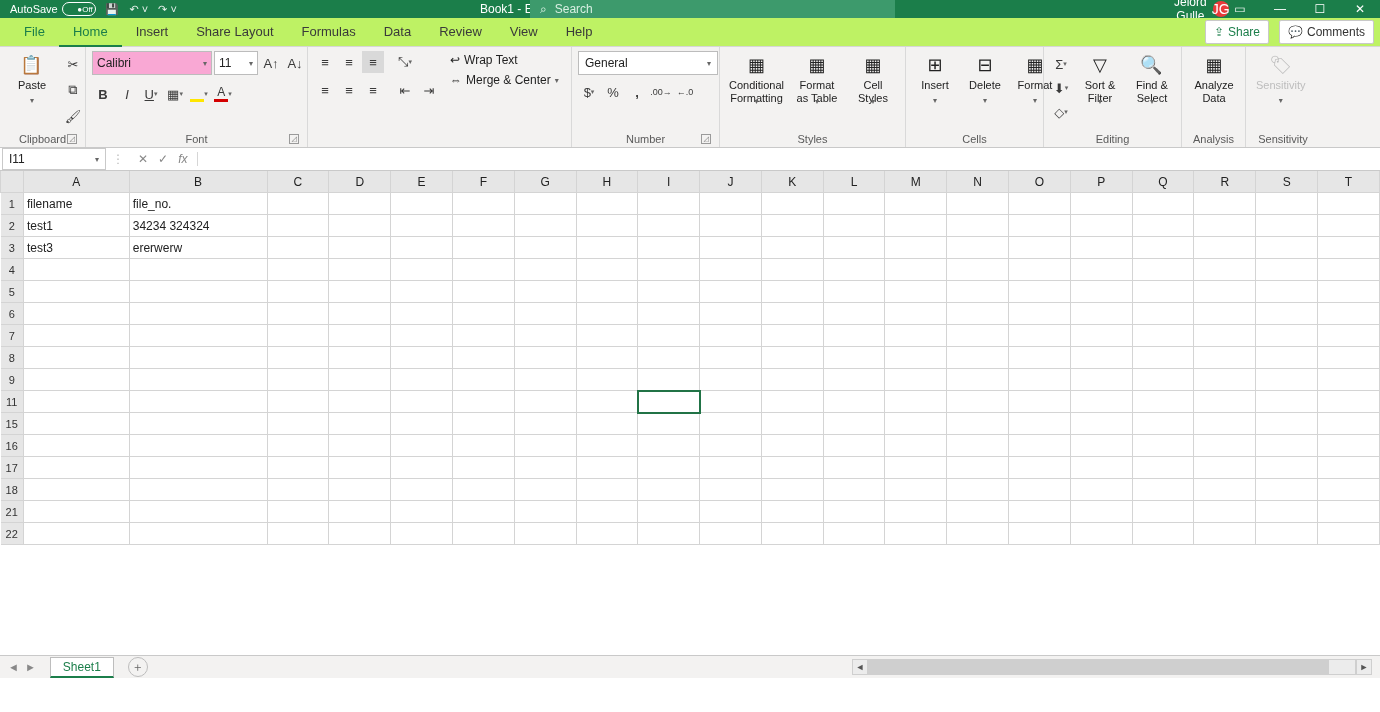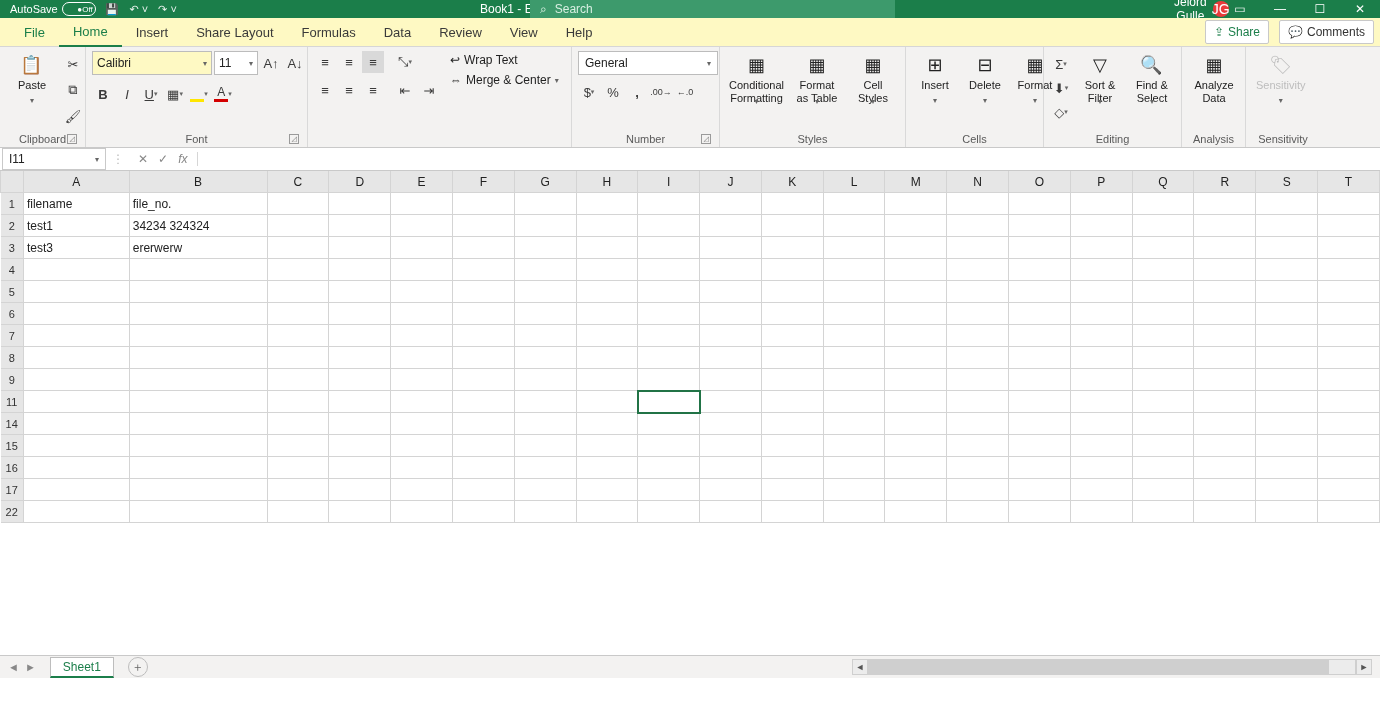--- a/index.html
+++ b/index.html
@@ -8,36 +8,36 @@
   .autosave{display:flex;align-items:center;gap:4px;margin-left:6px}
   .toggle{width:28px;height:12px;border:1px solid #fff;border-radius:7px;display:flex;align-items:center;justify-content:flex-end;padding:0 2px;font-size:8px}
   .qat{display:flex;align-items:center;gap:10px;margin-left:10px}
   .qat span{opacity:.9}
   .titlebar .title{position:absolute;left:50%;transform:translateX(-210px);display:flex;align-items:center;font-size:12px}
   .searchbox{position:absolute;left:530px;top:0;height:18px;width:355px;background:#3d9a6c;display:flex;align-items:center;color:#d8efe2;padding-left:10px;gap:8px;font-size:12px}
   .winctrls{position:absolute;right:0;top:0;display:flex;align-items:center;height:18px}
   .winctrls > div{width:40px;text-align:center;font-size:12px}
   .user{display:flex;align-items:center;gap:6px;margin-right:6px}
   .avatar{width:16px;height:16px;border-radius:50%;background:#e83b3b;color:#fff;font-size:14px;display:flex;align-items:center;justify-content:center}
-  .tabsbar{height:28px;background:#fef9c3;border-bottom:1px solid #d6d6d6;display:flex;align-items:center;padding:0 10px;position:relative}
+  .tabsbar{height:28px;background:#bef264;border-bottom:1px solid #d6d6d6;display:flex;align-items:flex-start;padding:0 10px;position:relative}
   .tab{padding:6px 14px;font-size:13px;color:#3a3a3a;cursor:pointer}
   .tab.file{color:#1b7e4a;font-weight:400}
   .tab.active{color:#1b7e4a;border-bottom:2px solid #1b7e4a;font-weight:400}
   .tabsbar .right{position:absolute;right:6px;top:2px;display:flex;gap:10px}
   .sharebtn,.commentsbtn{border:1px solid #c9c9c9;background:#fff;height:22px;display:flex;align-items:center;padding:0 8px;font-size:12px;border-radius:2px;gap:4px;color:#1b7e4a}
   .commentsbtn{color:#333}
   .ribbon{height:100px;background:#f3f2f1;border-bottom:1px solid #c9c9c9;display:flex;overflow:hidden}
   .group{border-right:1px solid #d9d9d9;padding:4px 6px 0 6px;display:flex;flex-direction:column;justify-content:space-between;box-sizing:border-box}
   .group .body{display:flex;align-items:flex-start;gap:4px;flex:1}
   .group .label{text-align:center;font-size:11px;color:#5a5a5a;padding:2px 0;position:relative}
   .dlg{position:absolute;right:2px;bottom:3px;width:10px;height:10px;border:1px solid #9a9a9a;font-size:7px;line-height:8px;color:#7a7a7a;text-align:right;padding-right:1px;box-sizing:border-box}
   .btncol{display:flex;flex-direction:column;align-items:center;justify-content:center;padding:2px 4px;font-size:11px;line-height:13px;text-align:center;min-width:44px;gap:2px}
   .icn{width:24px;height:24px;display:flex;align-items:center;justify-content:center;font-size:18px}
   .fontrow{display:flex;align-items:center;gap:2px;margin-bottom:4px}
-  .fontname{width:110px;height:22px;border:1px solid #bcbcbc;background:#fef9c3;padding:0 4px;font-size:12px;display:flex;align-items:center;justify-content:space-between}
+  .fontname{width:110px;height:22px;border:1px solid #bcbcbc;background:#f9a8d4;padding:0 4px;font-size:12px;display:flex;align-items:center;justify-content:space-between}
   .fontsize{width:34px;height:22px;border:1px solid #bcbcbc;background:#fff;padding:0 4px;font-size:12px;display:flex;align-items:center;justify-content:space-between}
   .numfmt{width:126px;height:22px;border:1px solid #bcbcbc;background:#fff;padding:0 6px;font-size:12px;display:flex;align-items:center;justify-content:space-between}
   .caret{font-size:8px;color:#666}
   .sq{width:22px;height:22px;display:flex;align-items:center;justify-content:center;font-size:13px;color:#3a3a3a}
   .underline-y{border-bottom:3px solid #ffe600;width:14px;height:12px}
   .underline-r{border-bottom:3px solid #d40000;width:14px;height:12px;font-size:12px;text-align:center;line-height:10px}
   .fxbar{height:22px;border-bottom:1px solid #c9c9c9;display:flex;align-items:center;background:#fff}
   .namebox{width:90px;height:20px;border:1px solid #c9c9c9;margin:0 2px;padding:0 6px;font-size:12px;display:flex;align-items:center;justify-content:space-between;background:#fff}
   .fxbtns{display:flex;align-items:center;gap:10px;padding:0 10px;border-right:1px solid #d6d6d6;color:#888}
   .fxinput{flex:1;height:20px;border:0;outline:0;font-size:12px;padding:0 4px}
@@ -597,43 +597,20 @@
           <td></td>
           <td></td>
           <td></td>
           <td></td>
           <td></td>
           <td></td>
           <td></td>
           <td></td>
         </tr>
         <tr>
-          <th>14</th>
-          <td></td>
-          <td></td>
-          <td></td>
-          <td></td>
-          <td></td>
-          <td></td>
-          <td></td>
-          <td></td>
-          <td></td>
-          <td></td>
-          <td></td>
-          <td></td>
-          <td></td>
-          <td></td>
-          <td></td>
-          <td></td>
-          <td></td>
-          <td></td>
-          <td></td>
-          <td></td>
-        </tr>
-        <tr>
           <th>15</th>
           <td></td>
           <td></td>
           <td></td>
           <td></td>
           <td></td>
           <td></td>
           <td></td>
           <td></td>
           <td></td>
@@ -667,20 +644,66 @@
           <td></td>
           <td></td>
           <td></td>
           <td></td>
           <td></td>
           <td></td>
           <td></td>
         </tr>
         <tr>
           <th>17</th>
+          <td></td>
+          <td></td>
+          <td></td>
+          <td></td>
+          <td></td>
+          <td></td>
+          <td></td>
+          <td></td>
+          <td></td>
+          <td></td>
+          <td></td>
+          <td></td>
+          <td></td>
+          <td></td>
+          <td></td>
+          <td></td>
+          <td></td>
+          <td></td>
+          <td></td>
+          <td></td>
+        </tr>
+        <tr>
+          <th>18</th>
+          <td></td>
+          <td></td>
+          <td></td>
+          <td></td>
+          <td></td>
+          <td></td>
+          <td></td>
+          <td></td>
+          <td></td>
+          <td></td>
+          <td></td>
+          <td></td>
+          <td></td>
+          <td></td>
+          <td></td>
+          <td></td>
+          <td></td>
+          <td></td>
+          <td></td>
+          <td></td>
+        </tr>
+        <tr>
+          <th>21</th>
           <td></td>
           <td></td>
           <td></td>
           <td></td>
           <td></td>
           <td></td>
           <td></td>
           <td></td>
           <td></td>
           <td></td>

